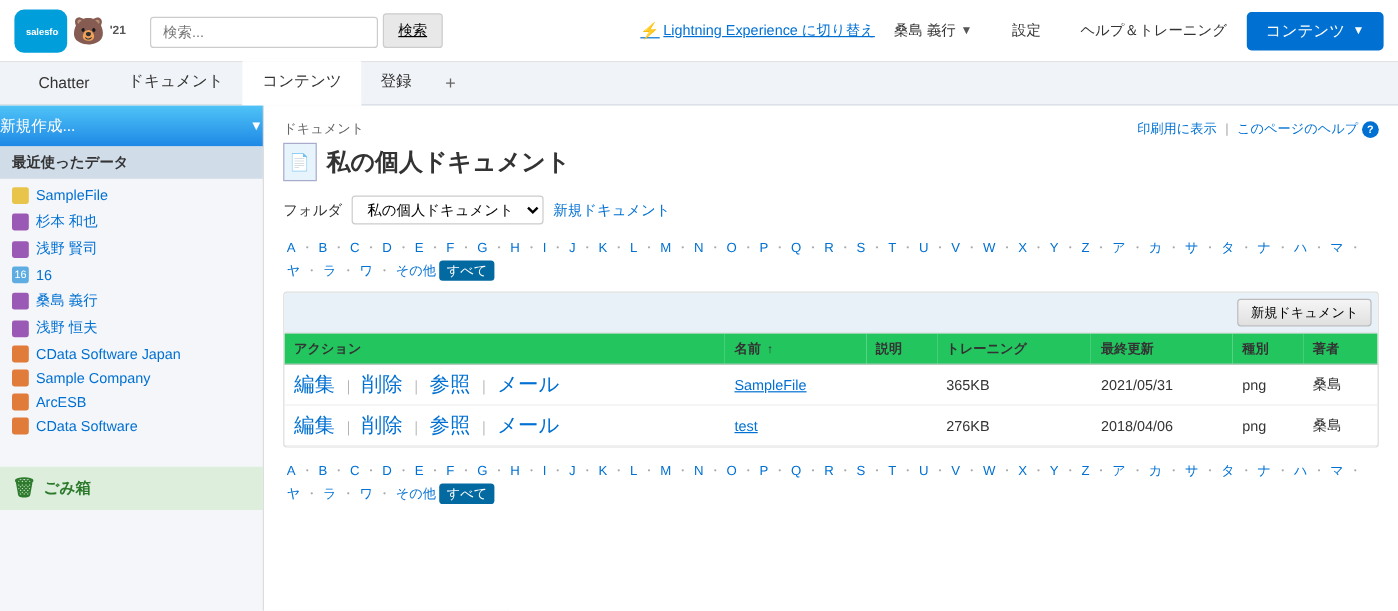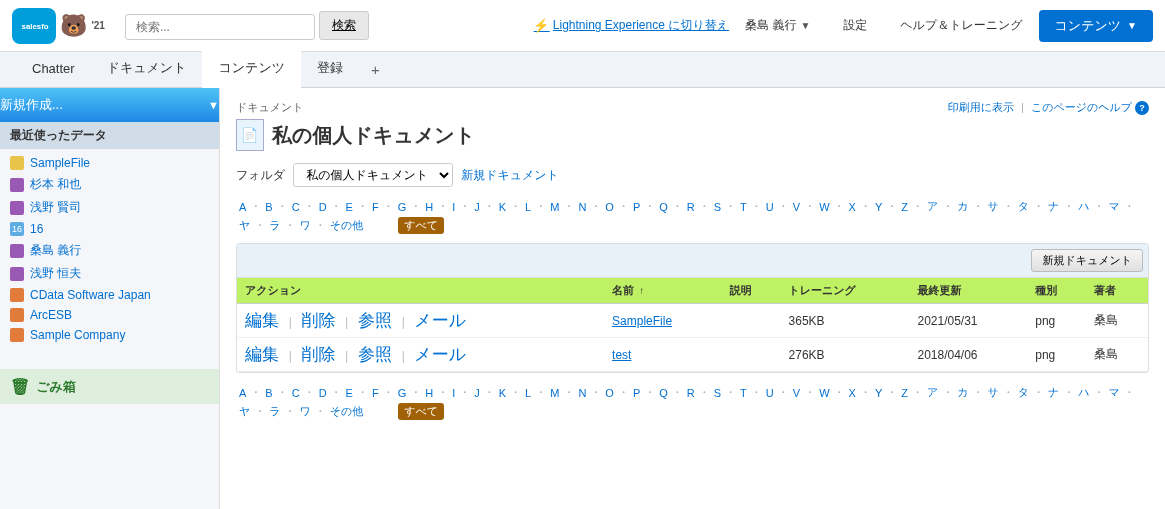--- a/index.html
+++ b/index.html
@@ -285,27 +285,26 @@
       color: #0070d2;
       margin-bottom: 8px;
       align-items: center;
     }
     .alpha-nav span {
       padding: 2px 3px;
       cursor: pointer;
     }
     .alpha-nav .sep { color: #aaa; padding: 0 1px; }
     .alpha-nav .all-btn {
-      background: #a16207;
+      background: #0369a1;
       color: white;
       padding: 1px 6px;
       border-radius: 3px;
       font-size: 11px;
       cursor: pointer;
-      margin-left: 32px;
     }
 
     
     .doc-table-container {
       border: 1px solid #ddd;
       border-radius: 3px;
       overflow: hidden;
       margin-bottom: 10px;
     }
     .new-doc-row {
@@ -321,21 +320,21 @@
       padding: 3px 10px;
       font-size: 11px;
       cursor: pointer;
     }
     .doc-table {
       width: 100%;
       border-collapse: collapse;
       font-size: 12px;
     }
     .doc-table thead tr {
-      background: #bef264;
+      background: #22c55e;
       border-bottom: 1px solid #ccc;
       padding-left: 32px;
     }
     .doc-table th {
       padding: 5px 8px;
       text-align: left;
       font-weight: bold;
       color: #333;
       font-size: 11px;
     }
@@ -432,25 +431,29 @@
       <li class="sidebar-item">
         <span class="icon icon-person"></span>
         <span>浅野 恒夫</span>
       </li>
       <li class="sidebar-item">
         <span class="icon icon-company"></span>
         <span>CData Software Japan</span>
       </li>
       <li class="sidebar-item">
         <span class="icon icon-company"></span>
+        <span>Sample Company</span>
+      </li>
+      <li class="sidebar-item">
+        <span class="icon icon-company"></span>
         <span>ArcESB</span>
       </li>
       <li class="sidebar-item">
         <span class="icon icon-company"></span>
-        <span>Sample Company</span>
+        <span>CData Software</span>
       </li>
     </ul>
     <div class="sidebar-spacer"></div>
     <div class="trash-section">
       <span class="trash-icon">🗑</span>
       <span>ごみ箱</span>
     </div>
   </div>
 
   <div class="content-area">

